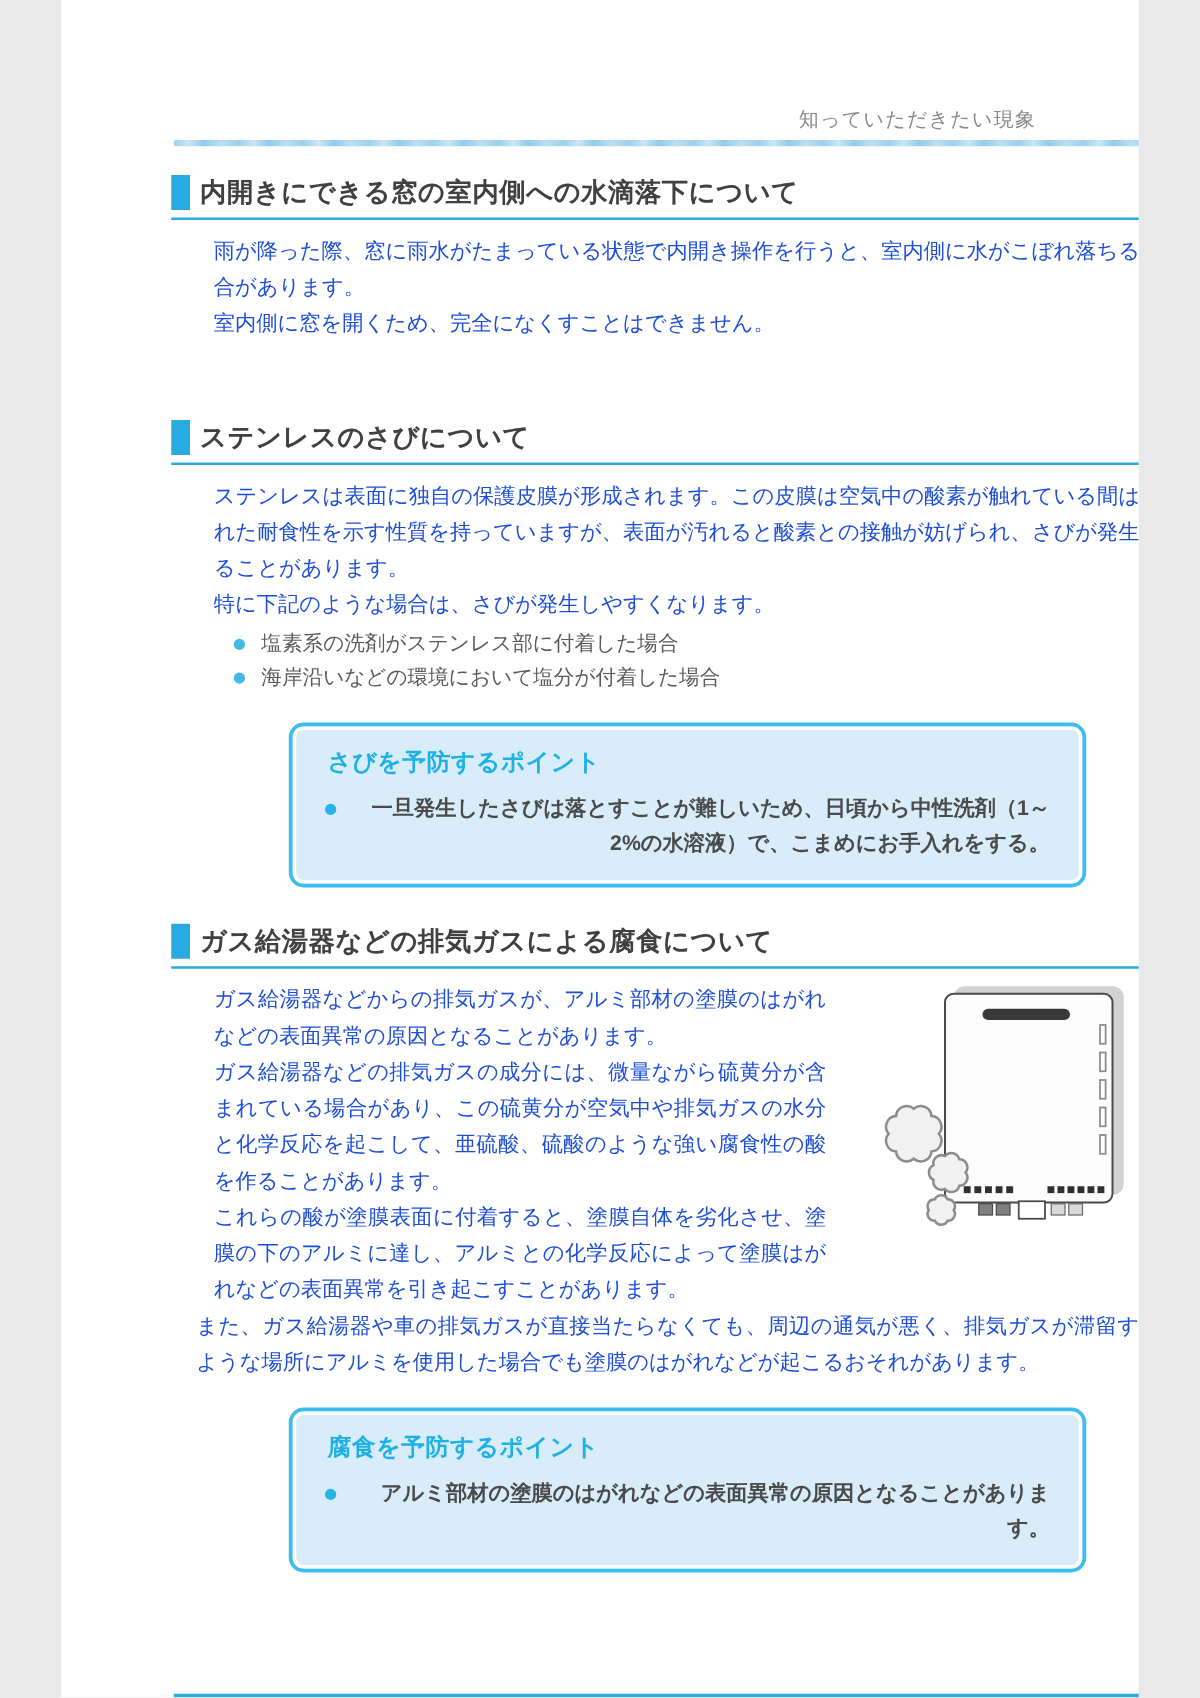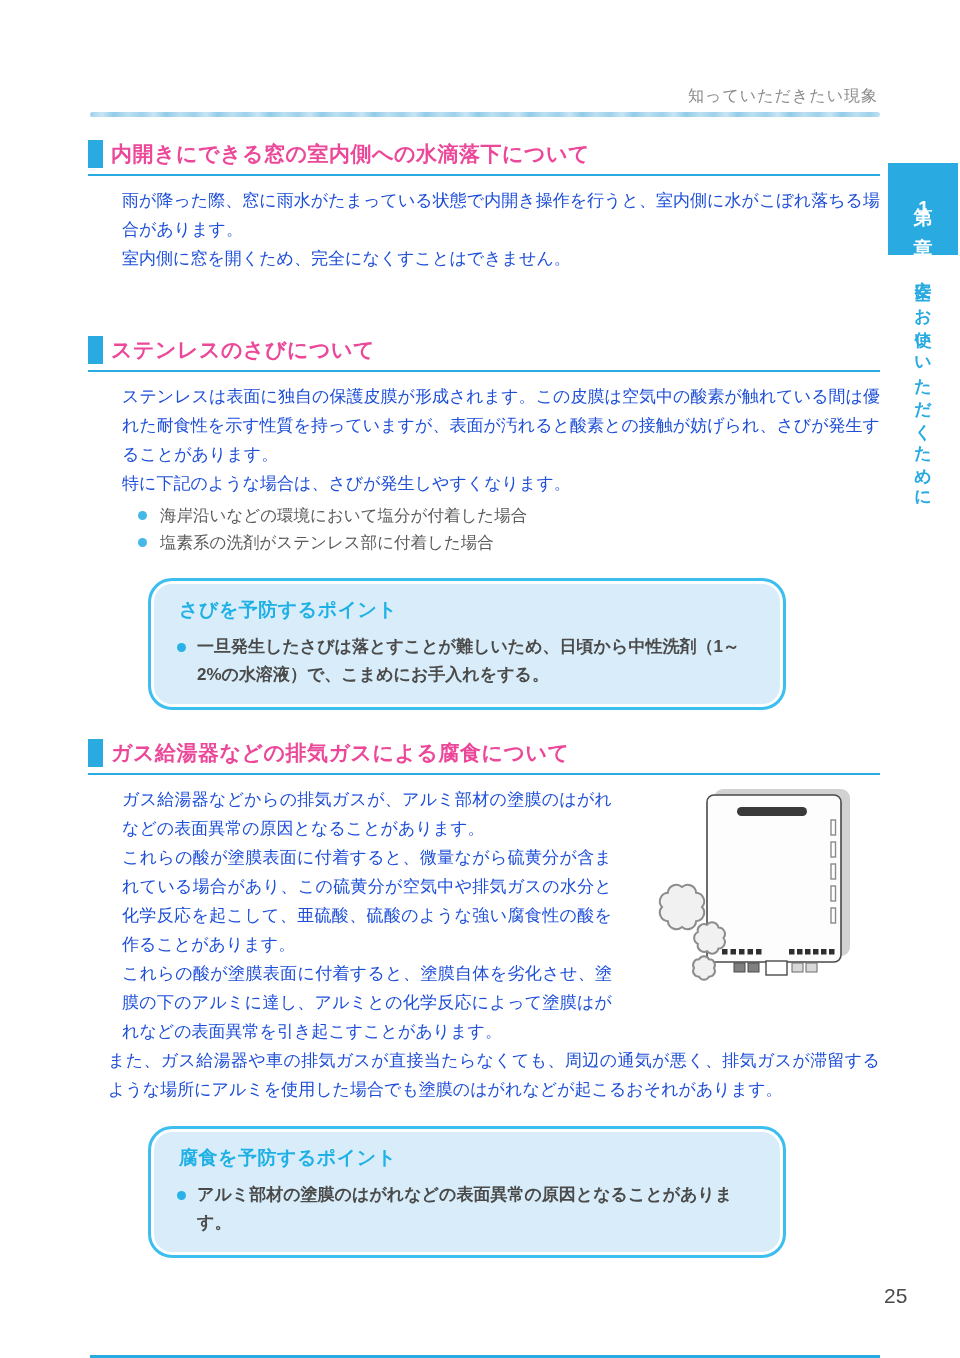--- a/index.html
+++ b/index.html
@@ -1,17 +1,17 @@
 <!DOCTYPE html>
 <html lang="ja"><head>
 <meta charset="utf-8">
 <style>
   html,body{margin:0;padding:0;background:#e9e9e9;}
   .page{
-    position:relative;width:960px;height:1358px;background:#ffffff;
+    position:relative;width:862px;height:1358px;background:#ffffff;
     margin:0 auto;overflow:hidden;
     font-family:"Liberation Sans","DejaVu Sans",sans-serif;
     color:#595959;
   }
   
   .running-head{
     position:absolute;top:86px;right:82px;
     font-size:16px;color:#8a8a8a;letter-spacing:1px;
   }
   
@@ -39,54 +39,54 @@
     color:#29abe2;font-weight:bold;font-size:17px;letter-spacing:3px;
   }
   
   .sec{position:absolute;left:88px;width:792px;}
   #sec1{top:140px;}
   #sec2{top:336px;}
   #sec3{top:739px;}
   h2.heading{
     margin:0 0 10px 0;display:flex;align-items:center;
     border-bottom:2px solid #29abe2;padding-bottom:6px;
-    font-size:21px;font-weight:bold;color:#ec4899;letter-spacing:.5px;
+    font-size:21px;font-weight:bold;color:#404040;letter-spacing:.5px;
   }
   .marker{
     width:15px;height:28px;background:#29abe2;margin-right:8px;flex:0 0 auto;
   }
   .sec p.body{
     margin:0;padding-left:34px;font-size:17px;line-height:29px;
     color:#1d4ed8;text-align:justify;
   }
   .sec p.full{clear:both;margin-left:-14px;}
   ul.blist{list-style:none;margin:4px 0 0 0;padding:0 0 0 50px;}
   ul.blist li{
     position:relative;padding-left:22px;font-size:16.5px;line-height:27px;color:#595959;
   }
   ul.blist li .dot{
     position:absolute;left:0;top:9px;width:9px;height:9px;border-radius:50%;
     background:#45b8e8;
   }
   
   .callout{
-    box-sizing:border-box;margin:22px 0 0 60px;width:638px;
-    background:#d8edf9;border:3px solid #3cbfee;border-radius:24px;
+    box-sizing:border-box;margin:22px 0 0 94px;width:638px;
+    background:#d8edf9;border:3px solid #3cbfee;border-radius:12px;
     box-shadow:inset 0 0 0 3px #ffffff;
     padding:14px 26px 18px 26px;
   }
   .callout .ctitle{
     color:#1fb0e6;font-weight:bold;font-size:19px;margin:2px 0 10px 2px;
     letter-spacing:.5px;
   }
   .callout .citem{
     position:relative;padding-left:20px;font-size:17px;line-height:28px;
     font-weight:bold;color:#4a4a4a;margin-bottom:8px;
   }
-  .callout .citem:last-child{margin-bottom:0;}
+  .callout .citem:last-child{margin-bottom:0;text-align:right;}
   .callout .citem .dot{
     position:absolute;left:0;top:10px;width:9px;height:9px;border-radius:50%;
     background:#29b2e7;
   }
   
   .heater-illo{
     float:right;width:222px;height:212px;margin:0 6px 6px 40px;display:block;
   }
   
   .page-num{
@@ -121,22 +121,22 @@
   </section>
 
   <section class="sec" id="sec2">
     <h2 class="heading">
       <span class="marker"></span>
       <span>ステンレスのさびについて</span>
     </h2>
     <p class="body">ステンレスは表面に独自の保護皮膜が形成されます。この皮膜は空気中の酸素が触れている間は優れた耐食性を示す性質を持っていますが、表面が汚れると酸素との接触が妨げられ、さびが発生することがあります。</p>
     <p class="body">特に下記のような場合は、さびが発生しやすくなります。</p>
     <ul class="blist">
+      <li><span class="dot"></span><span>塩素系の洗剤がステンレス部に付着した場合</span></li>
       <li><span class="dot"></span><span>海岸沿いなどの環境において塩分が付着した場合</span></li>
-      <li><span class="dot"></span><span>塩素系の洗剤がステンレス部に付着した場合</span></li>
     </ul>
     <div class="callout">
       <div class="ctitle">さびを予防するポイント</div>
       <div class="citem"><span class="dot"></span><span>一旦発生したさびは落とすことが難しいため、日頃から中性洗剤（1～2%の水溶液）で、こまめにお手入れをする。</span></div>
     </div>
   </section>
 
   <section class="sec" id="sec3">
     <h2 class="heading">
       <span class="marker"></span>
@@ -182,21 +182,21 @@
       </g>
 
       <g fill="#f1f1f1" stroke="#8c8c8c" stroke-width="2">
         <path d="M50,122 A8.5,8.5 0 0 1 44.14,136.14 A8.5,8.5 0 0 1 30,142 A8.5,8.5 0 0 1 15.86,136.14 A8.5,8.5 0 0 1 10,122 A8.5,8.5 0 0 1 15.86,107.86 A8.5,8.5 0 0 1 30,102 A8.5,8.5 0 0 1 44.14,107.86 A8.5,8.5 0 0 1 50,122 Z"></path>
         <path d="M71.5,153 A6.5,6.5 0 0 1 66.42,163.55 A6.5,6.5 0 0 1 54.99,166.16 A6.5,6.5 0 0 1 45.83,158.86 A6.5,6.5 0 0 1 45.83,147.14 A6.5,6.5 0 0 1 54.99,139.84 A6.5,6.5 0 0 1 66.42,142.45 A6.5,6.5 0 0 1 71.5,153 Z"></path>
         <path d="M62,183 A5.6,5.6 0 0 1 57,191.66 A5.6,5.6 0 0 1 47,191.66 A5.6,5.6 0 0 1 42,183 A5.6,5.6 0 0 1 47,174.34 A5.6,5.6 0 0 1 57,174.34 A5.6,5.6 0 0 1 62,183 Z"></path>
       </g>
     </svg>
 
     <p class="body">ガス給湯器などからの排気ガスが、アルミ部材の塗膜のはがれなどの表面異常の原因となることがあります。</p>
-    <p class="body">これらの酸が塗膜表面に付着すると、微量ながら硫黄分が含まれている場合があり、この硫黄分が空気中や排気ガスの水分と化学反応を起こして、亜硫酸、硫酸のような強い腐食性の酸を作ることがあります。</p>
+    <p class="body">ガス給湯器などの排気ガスの成分には、微量ながら硫黄分が含まれている場合があり、この硫黄分が空気中や排気ガスの水分と化学反応を起こして、亜硫酸、硫酸のような強い腐食性の酸を作ることがあります。</p>
     <p class="body">これらの酸が塗膜表面に付着すると、塗膜自体を劣化させ、塗膜の下のアルミに達し、アルミとの化学反応によって塗膜はがれなどの表面異常を引き起こすことがあります。</p>
     <p class="body full">また、ガス給湯器や車の排気ガスが直接当たらなくても、周辺の通気が悪く、排気ガスが滞留するような場所にアルミを使用した場合でも塗膜のはがれなどが起こるおそれがあります。</p>
 
     <div class="callout">
       <div class="ctitle">腐食を予防するポイント</div>
       <div class="citem"><span class="dot"></span><span>アルミ部材の塗膜のはがれなどの表面異常の原因となることがあります。</span></div>
     </div>
   </section>
 
   <div class="page-num">25</div>

